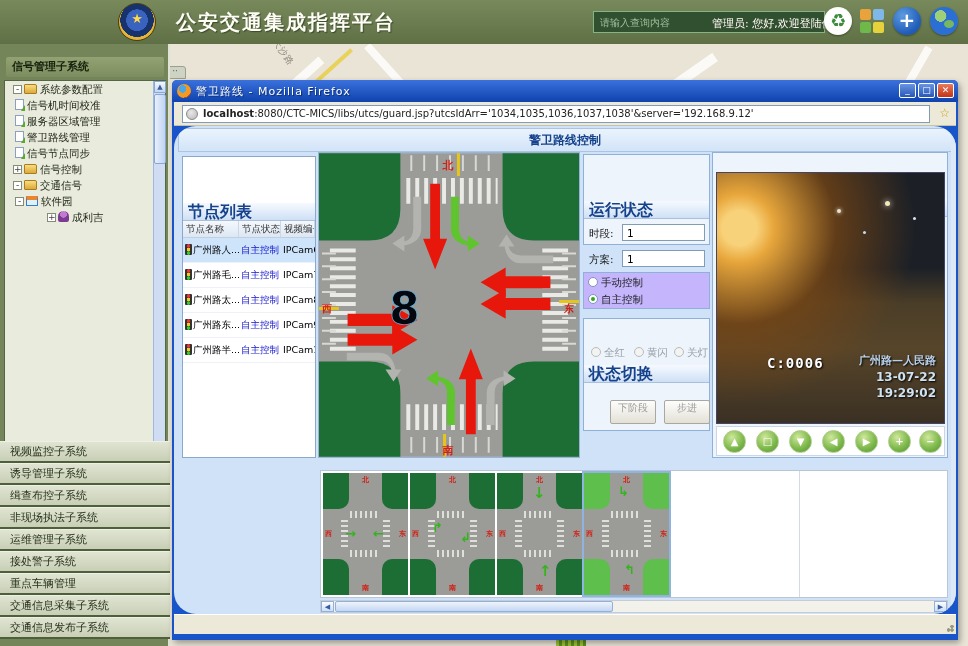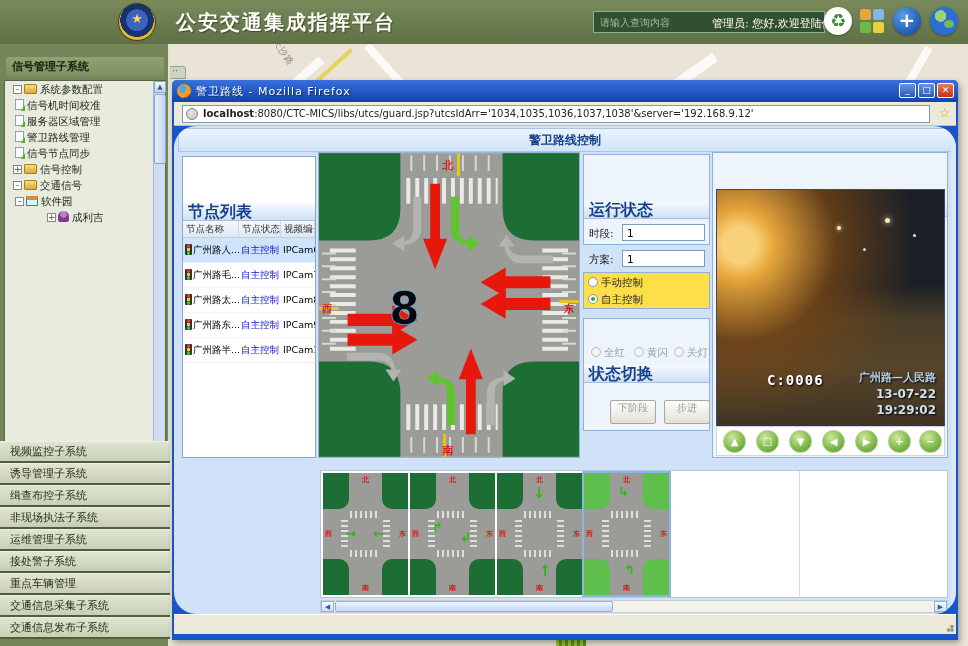--- a/index.html
+++ b/index.html
@@ -93,36 +93,36 @@
 
   .int-wrap{left:144px;top:26px;width:262px;height:306px;border:1px solid #9ab4d8;}
 
   
   .ctrl-panel{position:absolute;background:#eef4fb;border:1px solid #8fb0d8;}
   .runstat{left:409px;top:28px;width:127px;height:91px;}
   .frow{position:relative;height:22px;margin-top:4px;}
   .frow label{position:absolute;left:5px;top:4px;font-size:10.5px;color:#222;}
   .frow input{position:absolute;left:38px;top:1px;width:83px;height:17px;border:1px solid #7f9db9;font-size:10.5px;padding-left:4px;background:#fff;}
   .cmode-h{left:409px;top:119px;width:127px;height:18px;}
-  .cmode-box{left:409px;top:146px;width:127px;height:37px;background:#fde047;border:1px solid #8fb0d8;}
+  .cmode-box{left:409px;top:146px;width:127px;height:37px;background:#c4b5fd;border:1px solid #8fb0d8;}
   .rrow{height:15px;line-height:15px;padding-left:4px;font-size:10.5px;color:#222;margin-top:2px;}
   .radio{display:inline-block;width:10px;height:10px;border:1px solid #7f94b8;border-radius:50%;background:#fff;vertical-align:-1px;margin-right:3px;cursor:pointer;}
   .radio.on::after{content:"";display:block;width:4px;height:4px;margin:2px;border-radius:50%;background:#2fa81e;}
   .radio.dis{border-color:#b8bcc2;background:#f3f3f0;}
   .sswitch{left:409px;top:192px;width:127px;height:113px;}
   .sw-opts{position:absolute;left:0px;top:22px;width:100%;}
   .sw-opts span.lbl{font-size:10.5px;color:#9aa0a8;}
   .sw-o{position:absolute;top:0;}
   .o1{left:7px;} .o2{left:50px;} .o3{left:90px;}
   .gbtn{position:absolute;bottom:6px;width:46px;height:24px;background:linear-gradient(#fdfdfd,#e3e1d6);border:1px solid #a8a8a0;border-radius:2px;color:#9b9b95;font-size:10px;line-height:14px;text-align:center;cursor:pointer;margin-left:6px;}
   .b1{left:20px;} .b2{left:74px;}
 
   
   .video-panel{left:538px;top:26px;width:236px;height:306px;background:#eef4fb;border:1px solid #8fb0d8;padding-left:8px;}
-  .vscreen{position:absolute;left:3px;top:36px;width:229px;height:252px;background:
+  .vscreen{position:absolute;left:3px;top:19px;width:229px;height:252px;background:
      radial-gradient(circle at 10% 22%,#f8d27a 0 6%,#e8a73c 12%,rgba(120,70,20,.75) 34%,rgba(35,30,28,0) 62%),
      linear-gradient(#1c2026 0 38%,#4a3d28 52%,#57452a 70%,#3a3023 100%);border:1px solid #446;}
   .vdot{position:absolute;border-radius:50%;}
   .v-cam{position:absolute;left:50px;top:182px;color:#fff;font-size:14px;font-weight:bold;font-family:"DejaVu Sans Mono",monospace;letter-spacing:1px;text-shadow:1px 1px 2px #000;}
   .v-meta{position:absolute;right:8px;top:180px;text-align:right;color:#cfe2ef;font-size:12px;font-weight:bold;line-height:16px;font-family:"DejaVu Sans Mono",monospace;text-shadow:1px 1px 2px #000;}
   .v-loc{color:#b8d0e8;font-size:11px;}
   .cam-strip{position:absolute;left:3px;top:273px;width:229px;height:30px;background:#fff;border:1px solid #c8d6e8;}
   .cambtn{position:absolute;top:3px;width:23px;height:23px;border-radius:50%;background:radial-gradient(circle at 38% 30%,#cfe89a,#7ab648 60%,#55933a);color:#fff;font-size:10px;line-height:22px;text-align:center;border:1px solid #aacb86;cursor:pointer;font-weight:bold;}
 
   

